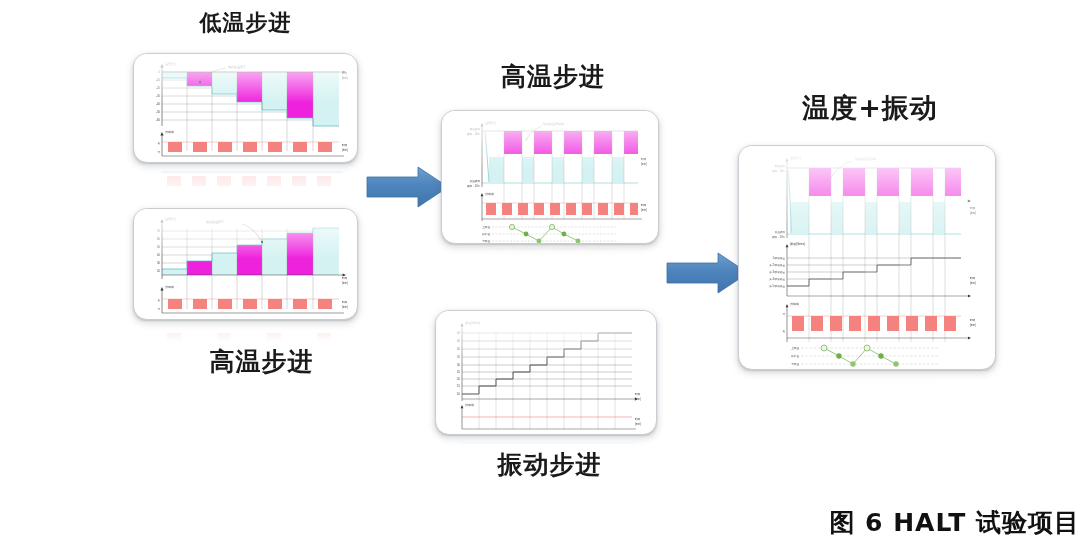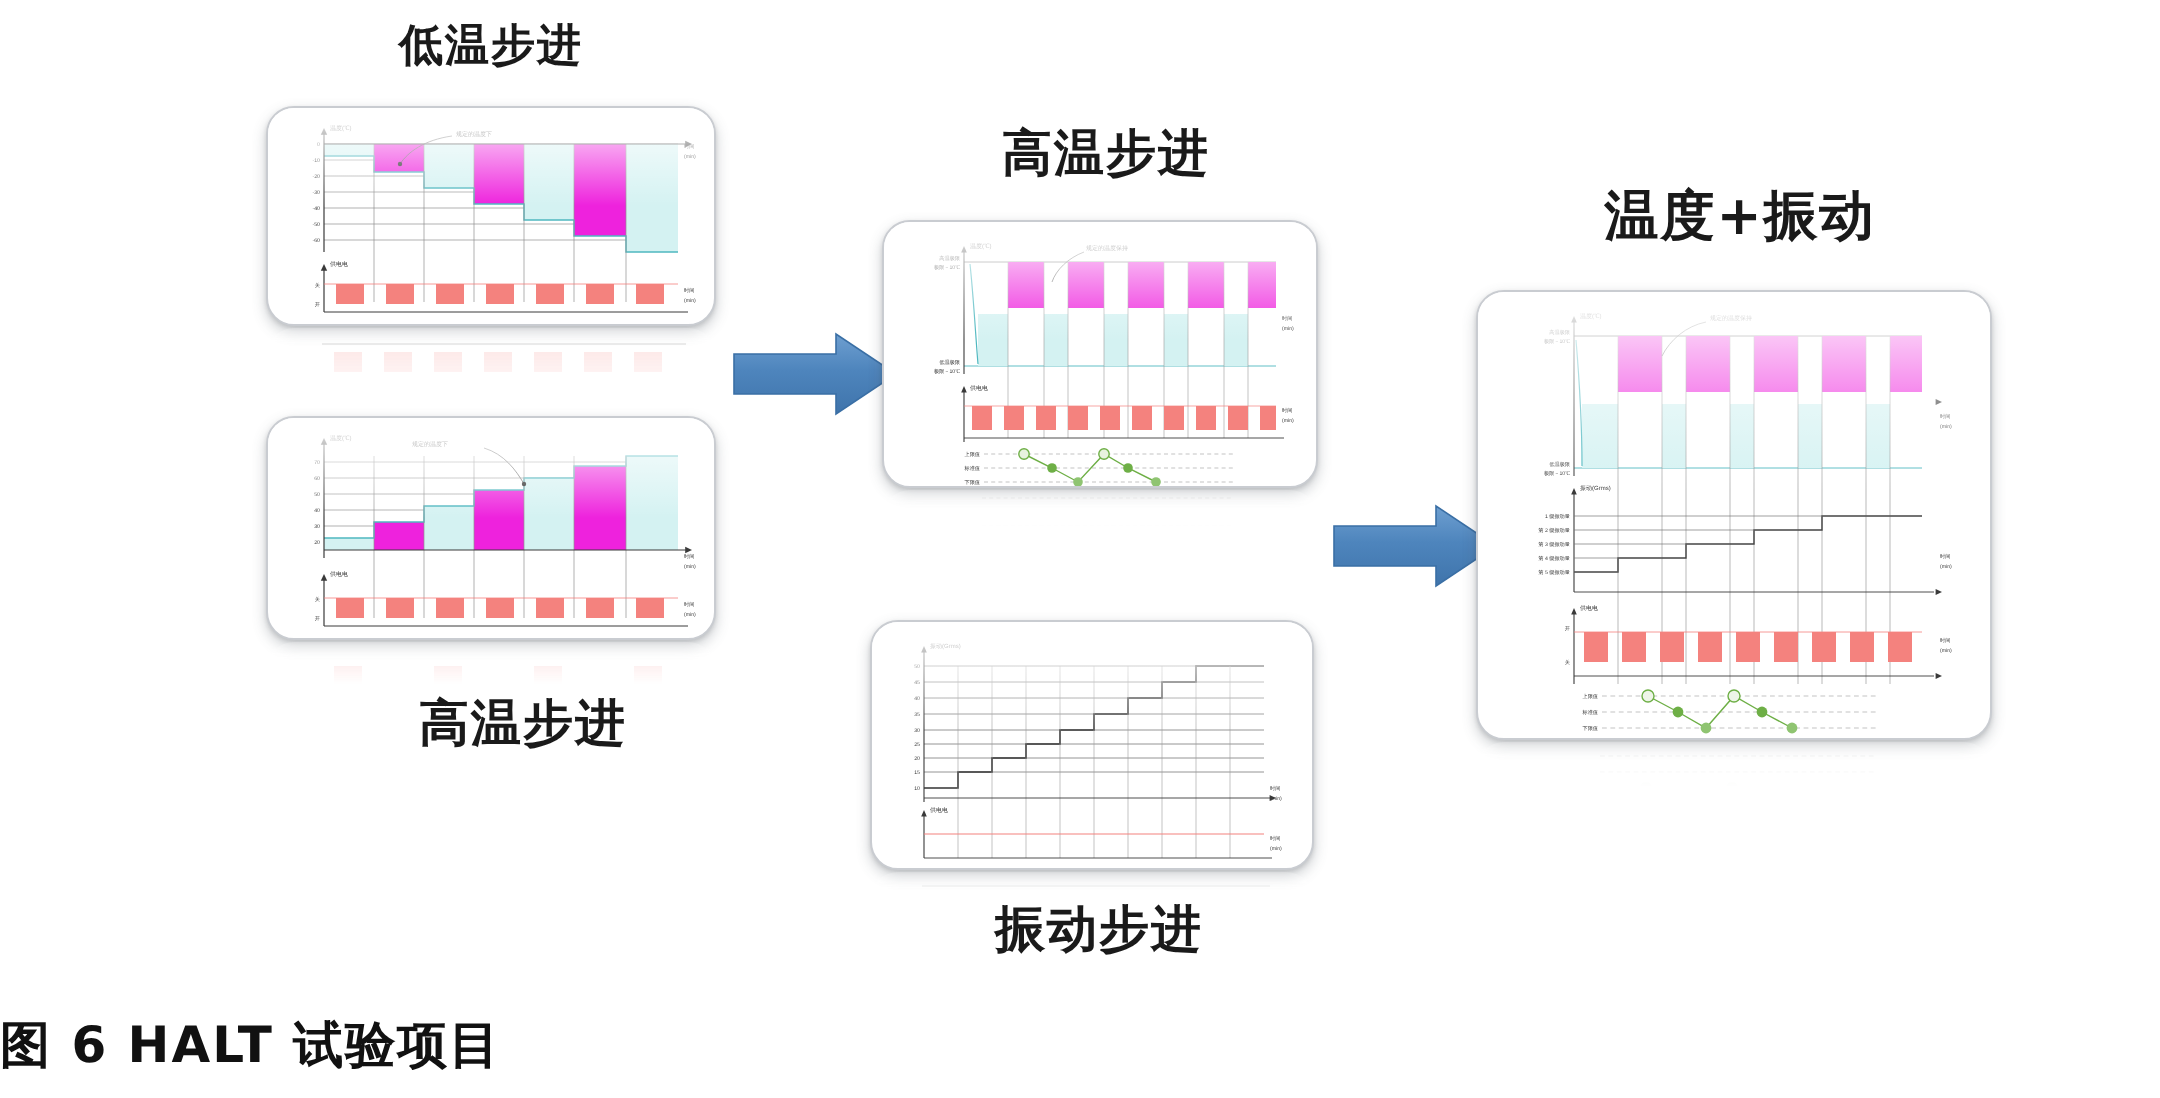--- a/index.html
+++ b/index.html
@@ -45,21 +45,21 @@
   }
 
   
   .arrow{position:absolute;}
 
   svg{display:block;}
   .tiny{font-size:2.6px;fill:#3a3a3a;font-family:"Liberation Sans",sans-serif;}
   .tiny2{font-size:3.0px;fill:#3a3a3a;font-family:"Liberation Sans",sans-serif;}
 
   .caption{
-    position:absolute;left:0;width:1080px;text-align:left;
+    position:absolute;left:0;width:1080px;text-align:right;
     color:#111;font-weight:700;
     font-family:"DejaVu Sans","Liberation Sans",sans-serif;
   }
 </style>
 </head>
 <body>
 
 <div class="stage">
 
   <div class="group" style="left:128px;top:8px;width:235px;height:190px;">

